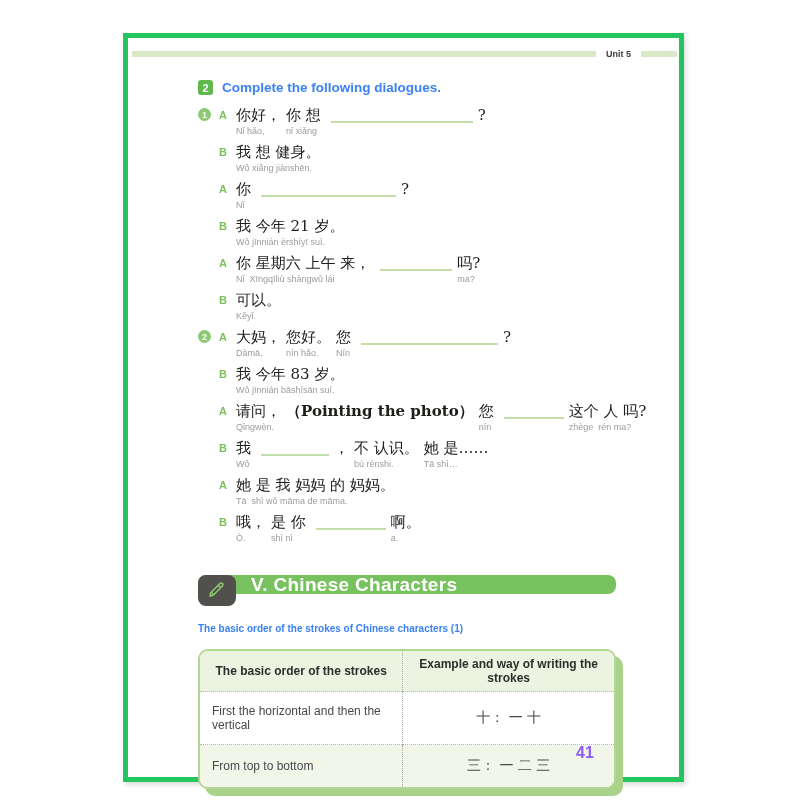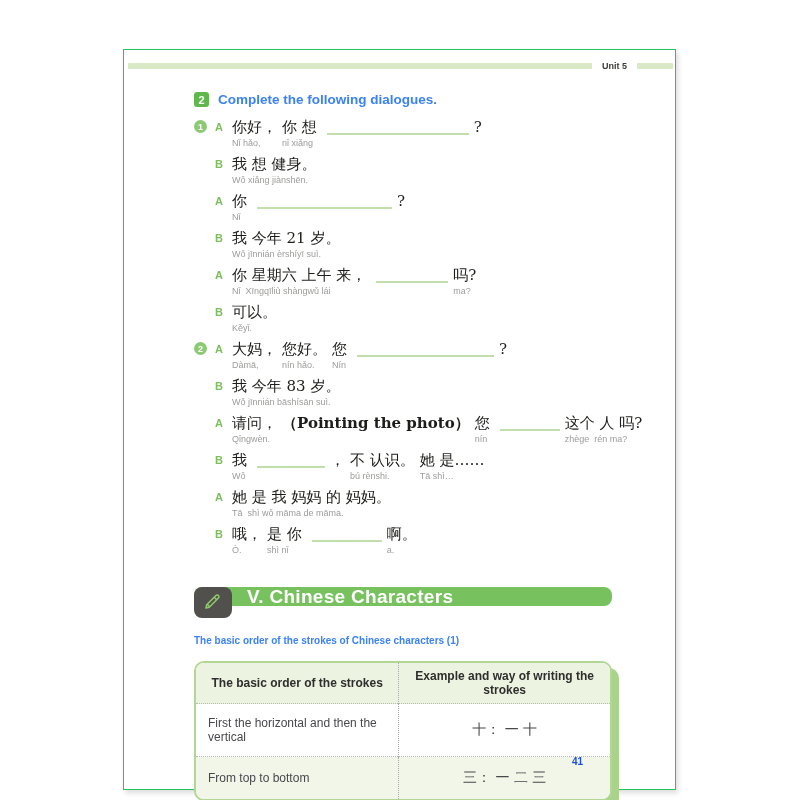--- a/index.html
+++ b/index.html
@@ -2,23 +2,22 @@
 <html><head>
 <meta charset="utf-8">
 <style>
   html,body{margin:0;padding:0;}
   body{
     width:800px;height:800px;background:#ffffff;position:relative;
     font-family:"Liberation Sans", sans-serif;
   }
   .page{
     position:absolute;left:123px;top:33px;width:551px;height:739px;
-    background:#fff;border:1px solid #22c55e;
+    background:#fff;border:5px solid #22c55e;
     box-shadow:2px 3px 5px rgba(0,0,0,.14);
-    margin-top:16px;
   }
   
   .unit-header{position:absolute;top:11px;left:4px;right:2px;display:flex;align-items:center;gap:10px;}
   .unit-bar{height:6px;background:#d9e8c5;border-radius:1px;}
   .unit-bar.long{flex:1;}
   .unit-bar.short{width:36px;}
   .unit-label{font-size:9px;font-weight:bold;color:#3c3c3a;}
   
   .exercise-header{position:absolute;top:42px;left:70px;display:flex;align-items:center;gap:9px;}
   .exercise-num{width:15px;height:15px;background:#60b84d;color:#fff;font-weight:bold;font-size:11px;
@@ -48,21 +47,21 @@
   
   .stroke-table{position:absolute;top:611px;left:70px;width:414px;background:#fff;
     border:2px solid #b2d694;border-radius:10px;box-shadow:7px 7px 0 #a9d38a;overflow:hidden;}
   .stroke-table table{width:100%;border-collapse:collapse;font-size:12px;}
   .stroke-table th{background:#edf3e1;font-weight:bold;color:#2e2e2c;padding:6px 6px;text-align:center;}
   .stroke-table td{padding:12px 12px;color:#48484c;}
   .stroke-table tr.alt td{background:#f1f6e9;}
   .stroke-table td + td,.stroke-table th + th{border-left:1px dotted #a9a9a7;}
   .stroke-table tbody td{border-top:1px dotted #b7b7b5;}
   .example-cell{text-align:center;font-family:"DejaVu Serif","Liberation Serif",serif;font-size:14px;white-space:pre;}
-  .page-number{position:absolute;top:706px;left:448px;font-size:10px;font-weight:bold;color:#1d4ed8;}
+  .page-number{position:absolute;top:706px;left:448px;font-size:16px;font-weight:bold;color:#8b5cf6;}
 </style>
 </head>
 <body>
 
 <div class="page">
 
   <div class="unit-header">
     <div class="unit-bar long"></div>
     <span class="unit-label">Unit 5</span>
     <div class="unit-bar short"></div>

